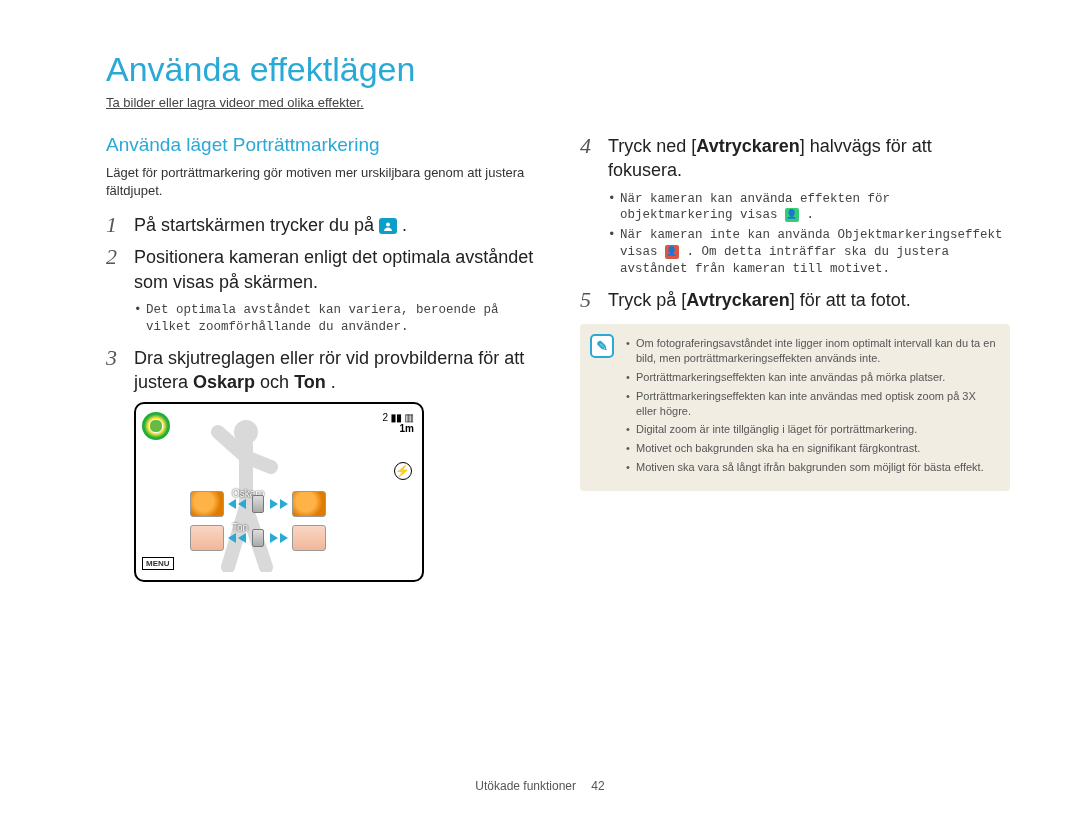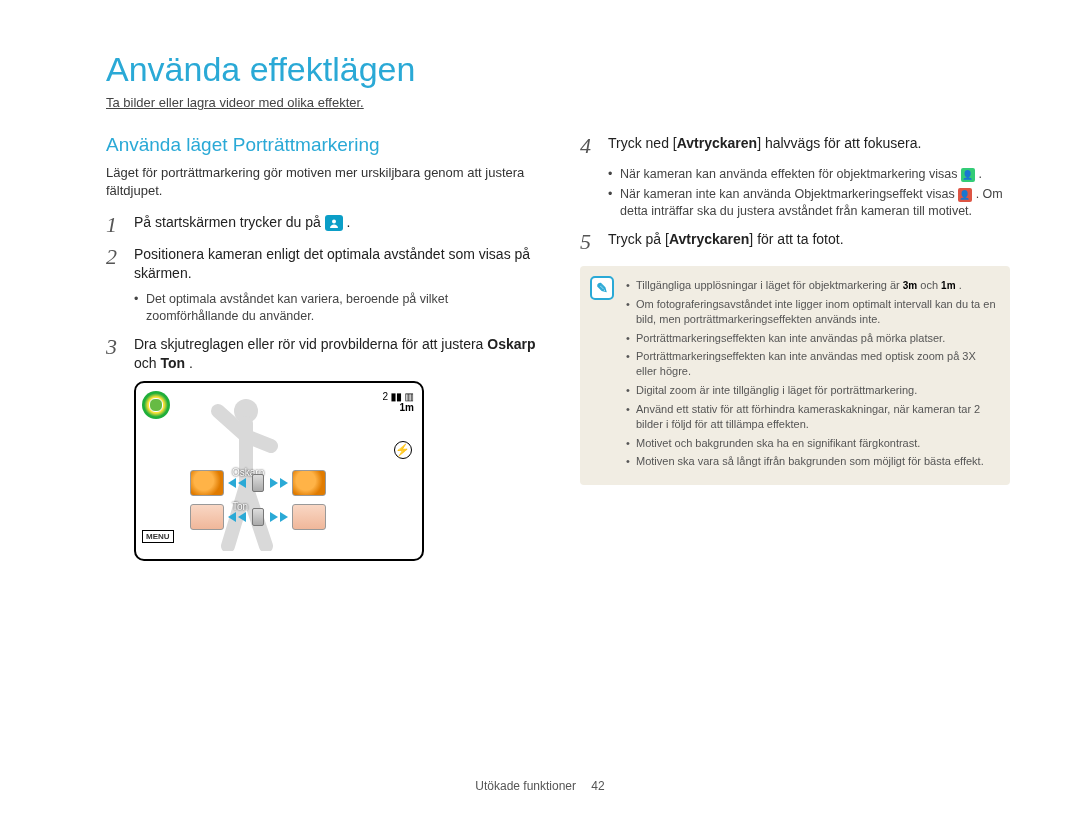--- a/index.html
+++ b/index.html
@@ -6,24 +6,24 @@
   html, body { width: 1080px; height: 815px; background: #fff; font-family: Arial, Helvetica, sans-serif; color: #333; }
   .page { padding: 50px 70px 0 106px; position: relative; height: 100%; }
   .title { color: #2aa9d6; font-size: 34px; font-weight: 400; margin-bottom: 6px; }
   .subtitle { font-size: 13px; color: #444; margin-bottom: 24px; text-decoration: underline; }
   .cols { display: flex; gap: 44px; }
   .col { flex: 1; }
   .section-title { color: #2aa9d6; font-size: 19px; font-weight: 400; margin-bottom: 8px; }
   .para { font-size: 13px; color: #333; line-height: 1.35; margin-bottom: 14px; }
   .step { display: flex; gap: 10px; margin-bottom: 8px; }
   .step-num { font-family: Georgia, 'Times New Roman', serif; font-style: italic; font-size: 22px; color: #555; min-width: 18px; line-height: 1.1; }
-  .step-body { font-size: 14px; color: #222; line-height: 1.35; flex: 1; }
+  .step-body { font-size: 18px; color: #222; line-height: 1.35; flex: 1; }
   .bold { font-weight: bold; }
   .bullets { list-style: none; margin: 2px 0 10px 28px; }
-  .bullets li { font-size: 12.5px; color: #444; line-height: 1.35; position: relative; padding-left: 12px; margin-bottom: 3px; }
+  .bullets li { font-size: 12.5px; color: #444; line-height: 1.35; position: relative; padding-left: 12px; margin-bottom: 3px; font-family: Liberation Mono, monospace; }
   .bullets li::before { content: "•"; position: absolute; left: 0; top: 0; }
   .icon-inline { display: inline-flex; align-items: center; justify-content: center; width: 18px; height: 16px; background: #0b9ec7; border-radius: 3px; vertical-align: middle; }
   .icon-inline svg { width: 12px; height: 12px; }
   .small-inline { display: inline-flex; align-items: center; justify-content: center; width: 14px; height: 14px; background: #3c7; border-radius: 2px; vertical-align: middle; font-size: 9px; color: #fff; }
   .small-inline.red { background: #d54; }
   .res-label { display: inline-block; font-size: 10px; font-weight: bold; color: #000; vertical-align: middle; }
 
   
   .screen { width: 290px; height: 180px; border: 2px solid #000; border-radius: 10px; background: #fff; position: relative; margin: 8px 0 0 28px; overflow: hidden; }
   .screen-bg { position: absolute; left: 60px; top: 8px; width: 100px; height: 160px; }
@@ -38,21 +38,21 @@
   .thumb.fruit { background: radial-gradient(circle at 40% 40%, #ffb347 40%, #e07b00 70%); }
   .thumb.face { background: linear-gradient(#f9d7c4, #f0b79a); }
   .slider-label { position: absolute; color: #fff; font-size: 10px; text-shadow: 0 0 2px #000; }
   .slider-label.l1 { left: 96px; top: 84px; }
   .slider-label.l2 { left: 96px; top: 118px; }
   .arrows { display: flex; align-items: center; gap: 2px; }
   .arrow { width: 0; height: 0; border-top: 5px solid transparent; border-bottom: 5px solid transparent; }
   .arrow.left { border-right: 8px solid #2aa9d6; }
   .arrow.right { border-left: 8px solid #2aa9d6; }
   .handle { width: 12px; height: 18px; background: linear-gradient(#ddd,#aaa); border: 1px solid #777; border-radius: 2px; margin: 0 2px; }
-  .menu-badge { position: absolute; left: 6px; bottom: 16px; background: #fff; border: 1.5px solid #000; font-size: 8px; font-weight: bold; padding: 1px 3px; }
+  .menu-badge { position: absolute; left: 6px; bottom: 10px; background: #fff; border: 1.5px solid #000; font-size: 8px; font-weight: bold; padding: 1px 3px; }
 
   
   .notebox { background: #f1ede3; border-radius: 4px; padding: 12px 14px 12px 46px; position: relative; margin-top: 12px; }
   .notebox .note-icon { position: absolute; left: 10px; top: 10px; width: 24px; height: 24px; border: 2px solid #2aa9d6; border-radius: 5px; display: flex; align-items: center; justify-content: center; color: #2aa9d6; font-weight: bold; font-size: 14px; background: #fff; }
   .notebox ul { list-style: none; }
   .notebox li { font-size: 11px; color: #555; line-height: 1.35; position: relative; padding-left: 10px; margin-bottom: 4px; }
   .notebox li::before { content: "•"; position: absolute; left: 0; top: 0; }
 
   .footer { position: absolute; bottom: 22px; left: 0; right: 0; text-align: center; font-size: 12px; color: #555; }
   .footer .pgnum { margin-left: 12px; }
@@ -174,32 +174,24 @@
       <div class="step">
         <div class="step-num">5</div>
         <div class="step-body">
           <span>Tryck på [</span><span class="bold">Avtryckaren</span><span>] för att ta fotot.</span>
         </div>
       </div>
 
       <div class="notebox">
         <div class="note-icon">✎</div>
         <ul>
-          <li>
-            <span>Tillgängliga upplösningar i läget för objektmarkering är </span>
-            <span class="res-label">3m</span>
-            <span> och </span>
-            <span class="res-label">1m</span>
-            <span>.</span>
-          </li>
           <li>Om fotograferingsavståndet inte ligger inom optimalt intervall kan du ta en bild, men porträttmarkeringseffekten används inte.</li>
           <li>Porträttmarkeringseffekten kan inte användas på mörka platser.</li>
           <li>Porträttmarkeringseffekten kan inte användas med optisk zoom på 3X eller högre.</li>
           <li>Digital zoom är inte tillgänglig i läget för porträttmarkering.</li>
-          <li>Använd ett stativ för att förhindra kameraskakningar, när kameran tar 2 bilder i följd för att tillämpa effekten.</li>
           <li>Motivet och bakgrunden ska ha en signifikant färgkontrast.</li>
           <li>Motiven ska vara så långt ifrån bakgrunden som möjligt för bästa effekt.</li>
         </ul>
       </div>
     </div>
   </div>
 
   <div class="footer">
     <span>Utökade funktioner</span>
     <span class="pgnum">42</span>

